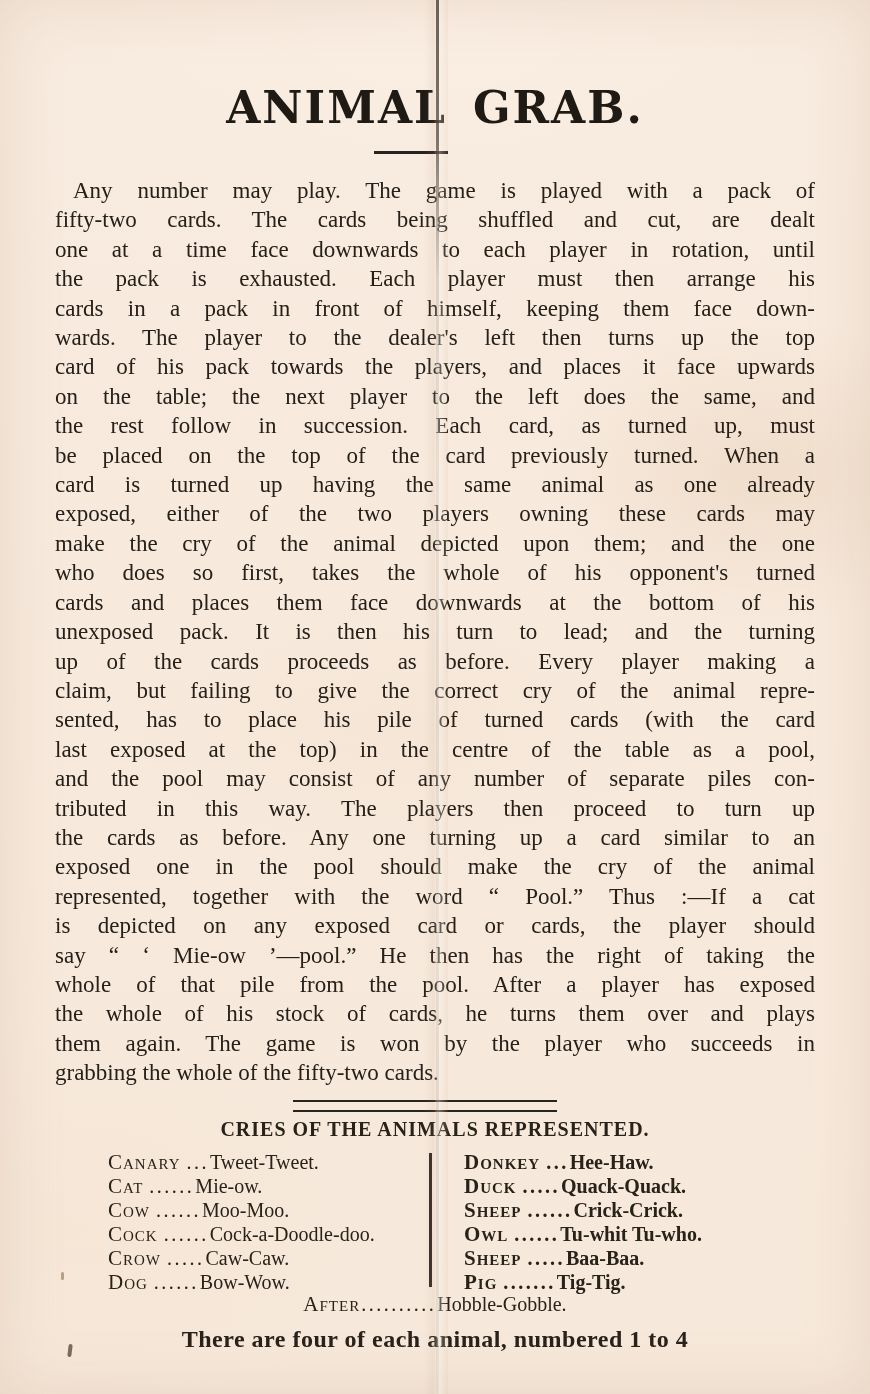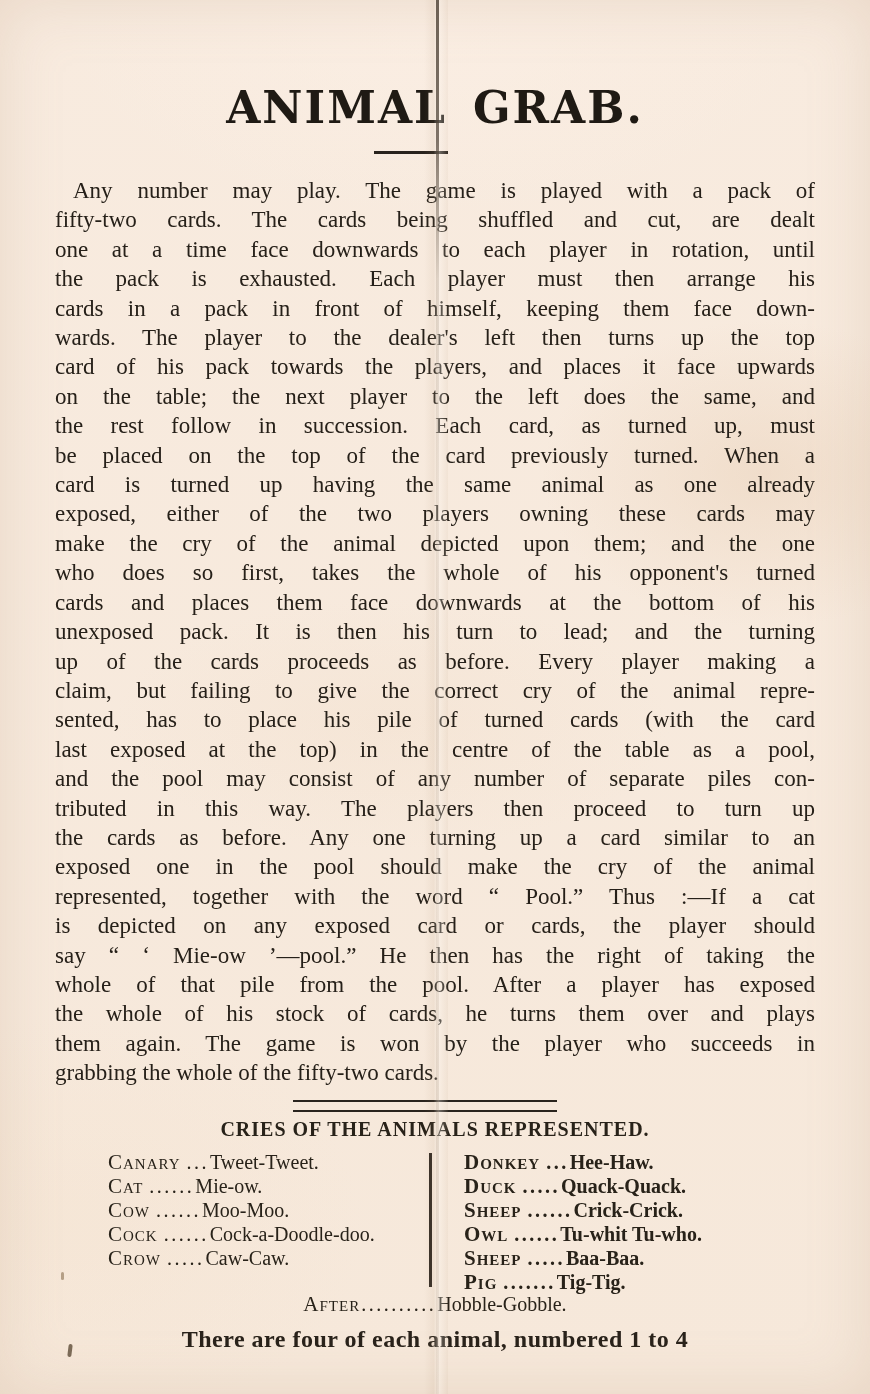--- a/index.html
+++ b/index.html
@@ -117,20 +117,21 @@
 
   <div class="cries-heading">CRIES OF THE ANIMALS REPRESENTED.</div>
 
   <div class="cries-col left">
 
   <div class="cry-row"><span class="animal">Canary</span> <span class="dots">...</span><span class="cry">Tweet-Tweet.</span></div>
       <div class="cry-row"><span class="animal">Cat</span> <span class="dots">......</span><span class="cry">Mie-ow.</span></div>
       <div class="cry-row"><span class="animal">Cow</span> <span class="dots">......</span><span class="cry">Moo-Moo.</span></div>
       <div class="cry-row"><span class="animal">Cock</span> <span class="dots">......</span><span class="cry">Cock-a-Doodle-doo.</span></div>
       <div class="cry-row"><span class="animal">Crow</span> <span class="dots">.....</span><span class="cry">Caw-Caw.</span></div>
+      <div class="cry-row"><span class="animal">Dog</span> <span class="dots">......</span><span class="cry">Bow-Wow.</span></div>
     </div>
 
   <div class="col-divider"></div>
 
   <div class="cries-col right">
 
   <div class="cry-row"><span class="animal">Donkey</span> <span class="dots">...</span><span class="cry">Hee-Haw.</span></div>
       <div class="cry-row"><span class="animal">Duck</span> <span class="dots">.....</span><span class="cry">Quack-Quack.</span></div>
       <div class="cry-row"><span class="animal">Sheep</span> <span class="dots">......</span><span class="cry">Crick-Crick.</span></div>
       <div class="cry-row"><span class="animal">Owl</span> <span class="dots">......</span><span class="cry">Tu-whit Tu-who.</span></div>

